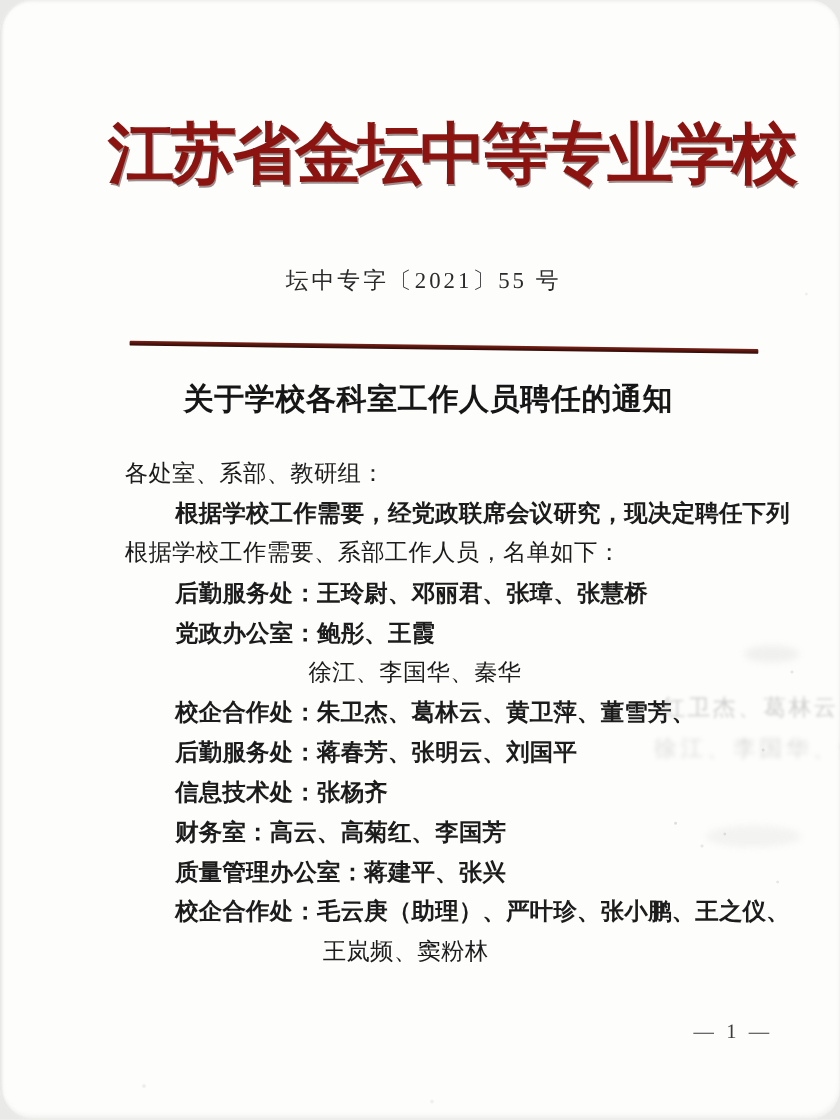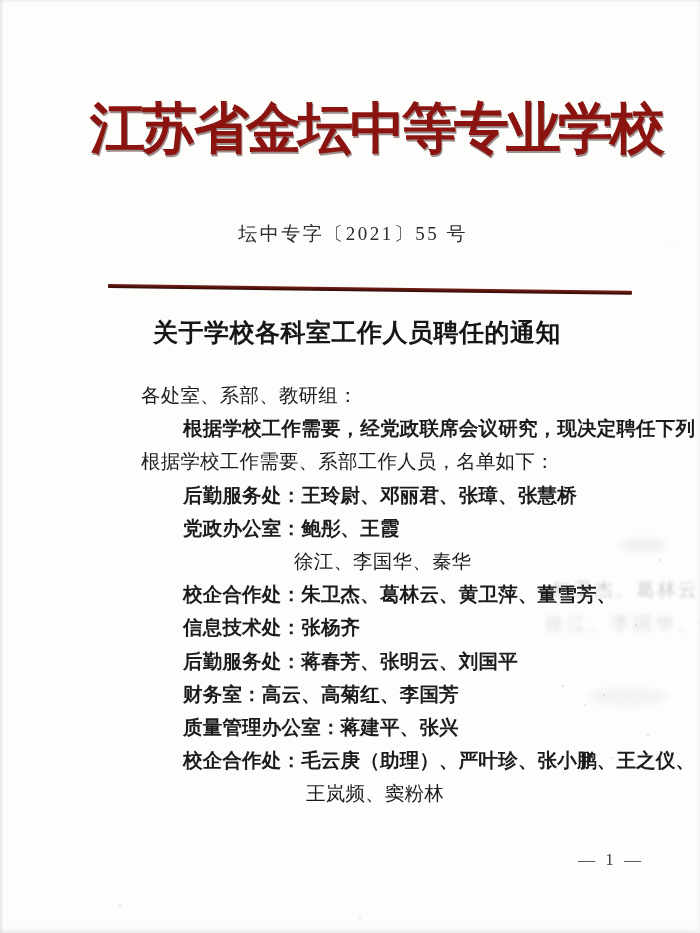--- a/index.html
+++ b/index.html
@@ -25,20 +25,21 @@
       radial-gradient(circle at 585px 705px, rgba(110,110,110,0.15) 0.9px, transparent 1.7px),
       radial-gradient(circle at 648px 735px, rgba(110,110,110,0.16) 0.8px, transparent 1.5px),
       radial-gradient(circle at 612px 758px, rgba(110,110,110,0.14) 0.8px, transparent 1.5px),
       radial-gradient(circle at 660px 560px, rgba(110,110,110,0.16) 0.9px, transparent 1.6px),
       radial-gradient(circle at 636px 625px, rgba(110,110,110,0.18) 0.8px, transparent 1.6px),
       radial-gradient(circle at 120px 905px, rgba(120,120,120,0.12) 1px, transparent 2px),
       radial-gradient(circle at 360px 918px, rgba(120,120,120,0.10) 1px, transparent 2px),
       radial-gradient(circle at 430px 330px, rgba(120,120,120,0.10) 0.8px, transparent 1.6px),
       radial-gradient(circle at 255px 760px, rgba(120,120,120,0.08) 0.8px, transparent 1.5px),
       radial-gradient(circle at 672px 245px, rgba(120,120,120,0.10) 0.8px, transparent 1.6px);
+    border-radius: 26px;
   }
 
   .school-title {
     position: absolute;
     top: 92px;
     left: 0;
     right: 0;
     margin: 0;
     text-align: center;
     transform: translateX(26px);
@@ -95,21 +96,20 @@
     top: 379px;
     left: 104px;
     width: 560px;
     font-size: 19.5px;
     color: var(--body-ink, #1c1c1c);
     letter-spacing: 0.2px;
   }
   .doc-body .line {
     line-height: 33.2px;
     white-space: nowrap;
-    margin-left: 37px;
   }
   .doc-body .indent   { padding-left: 42px; font-weight: bold;  }
   .doc-body .cont-a   { padding-left: 153px; }
   .doc-body .cont-b   { padding-left: 165px; }
 
   
   .ghost {
     position: absolute;
     font-size: 19px;
     color: #8d8d8d;
@@ -171,22 +171,22 @@
 
   <div class="doc-body">
     <div class="line">各处室、系部、教研组：</div>
     <div class="line indent">根据学校工作需要，经党政联席会议研究，现决定聘任下列</div>
     <div class="line">根据学校工作需要、系部工作人员，名单如下：</div>
 
     <div class="line indent">后勤服务处：王玲尉、邓丽君、张璋、张慧桥</div>
     <div class="line indent">党政办公室：鲍彤、王霞</div>
     <div class="line cont-a">徐江、李国华、秦华</div>
     <div class="line indent">校企合作处：朱卫杰、葛林云、黄卫萍、董雪芳、</div>
+    <div class="line indent">后勤服务处：蒋春芳、张明云、刘国平</div>
     <div class="line indent">信息技术处：张杨齐</div>
-    <div class="line indent">后勤服务处：蒋春芳、张明云、刘国平</div>
     <div class="line indent">财务室：高云、高菊红、李国芳</div>
     <div class="line indent">质量管理办公室：蒋建平、张兴</div>
     <div class="line indent">校企合作处：毛云庚（助理）、严叶珍、张小鹏、王之仪、</div>
     <div class="line cont-b">王岚频、窦粉林</div>
   </div>
 
   <div class="ghost ghost-1">红卫杰、葛林云、黄</div>
   <div class="ghost ghost-2">徐江、李国华、全华</div>
 
   <div class="smudge smudge-1"></div>

